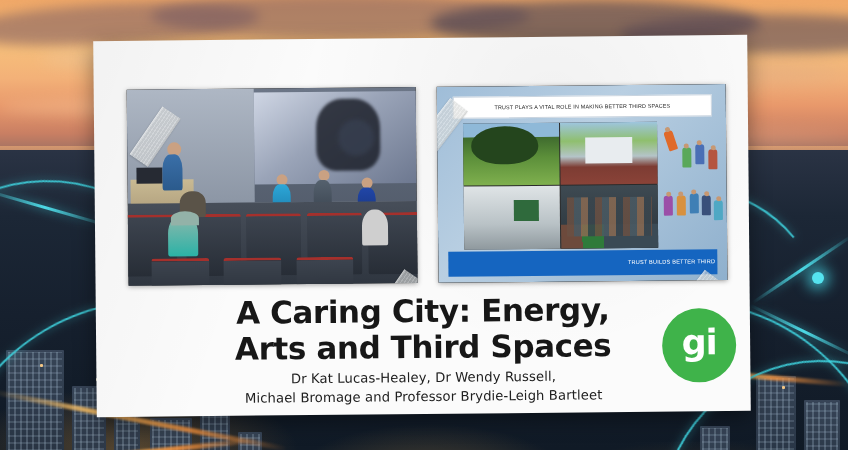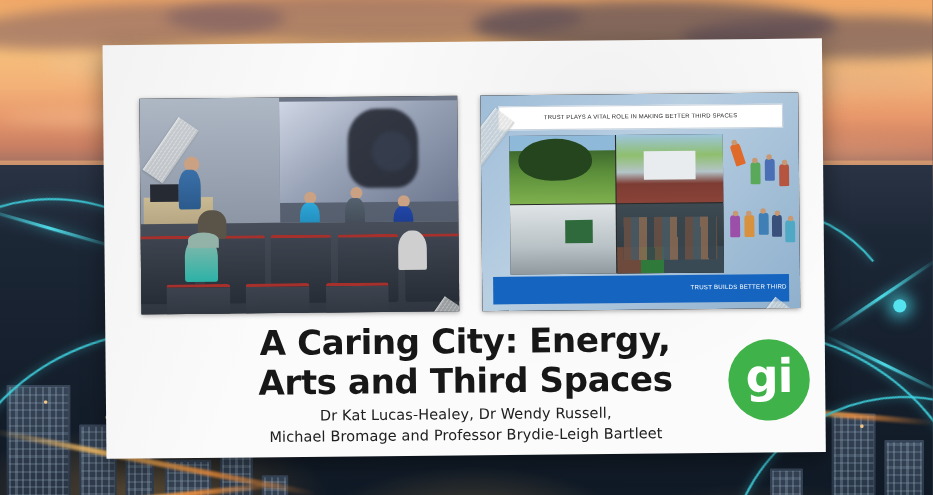--- a/index.html
+++ b/index.html
@@ -129,21 +129,21 @@
   #subtitle{
     position:absolute;left:0;top:330px;width:654px;text-align:center;
     font-size:13.2px;line-height:1.44;color:#202020;letter-spacing:.1px;
     font-family:"DejaVu Sans", sans-serif;
   }
   
   #logo{
     position:absolute;left:566px;top:273px;width:74px;height:74px;border-radius:50%;
     background:#3fb34a;display:flex;align-items:center;justify-content:center;
   }
-  #logo span{font-family:"DejaVu Sans", sans-serif;font-weight:700;font-size:42px;color:#fff;line-height:1;
+  #logo span{font-family:"DejaVu Sans", sans-serif;font-weight:700;font-size:35px;color:#fff;line-height:1;
              letter-spacing:-1px;transform:translateY(-3px);}
 </style>
 </head>
 <body>
 
 <div id="stage">
 
   <div class="bg">
     <div class="bg-sky">
       <div class="cloud c1"></div>

